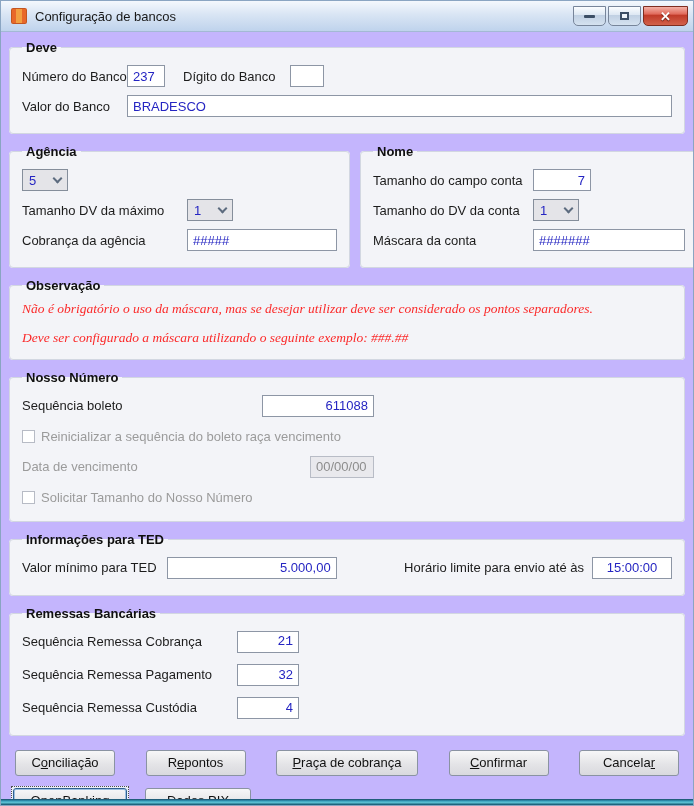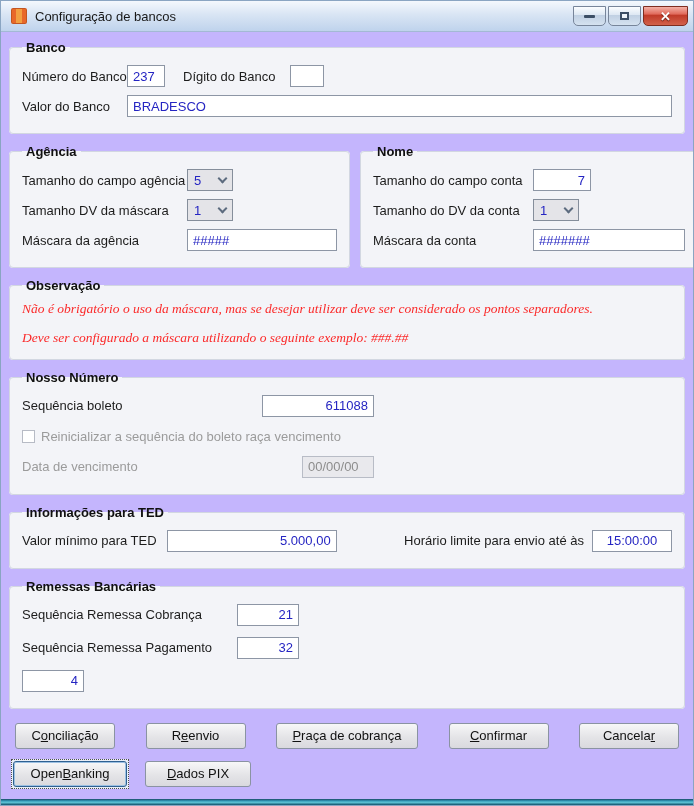--- a/index.html
+++ b/index.html
@@ -119,52 +119,51 @@
       <span class="glyph-restore"></span>
     </span>
     <span class="cap-btn close">
       <span class="glyph-close">✕</span>
     </span>
   </div>
 
   <div class="client">
 
     <fieldset class="group">
-      <legend>Banco</legend>
+      <legend>Deve</legend>
       <div class="row">
         <span class="lbl" style="width:105px">Número do Banco</span>
         <input class="inp" style="width: 38px;" value="237">
         <span class="lbl" style="margin-left:18px">Dígito do Banco</span>
         <input class="inp" style="width: 34px; margin-left: 14px;" value="">
       </div>
       <div class="row">
         <span class="lbl" style="width:105px">Valor do Banco</span>
         <input class="inp" style="flex: 1 1 0%;" value="BRADESCO">
       </div>
     </fieldset>
 
     <div class="two-col">
       <fieldset class="group col-agencia">
         <legend>Agência</legend>
         <div class="row">
-          <span class="lbl">Tamanho do campo agência</span>
           <span class="combo">
             <span>5</span>
             <span class="chev"></span>
           </span>
         </div>
         <div class="row">
-          <span class="lbl">Tamanho DV da máscara</span>
+          <span class="lbl">Tamanho DV da máximo</span>
           <span class="combo">
             <span>1</span>
             <span class="chev"></span>
           </span>
         </div>
         <div class="row">
-          <span class="lbl">Máscara da agência</span>
+          <span class="lbl">Cobrança da agência</span>
           <input class="inp" style="width: 150px;" value="#####">
         </div>
       </fieldset>
 
       <fieldset class="group col-conta">
         <legend>Nome</legend>
         <div class="row">
           <span class="lbl">Tamanho do campo conta</span>
           <input class="inp right" style="width: 58px;" value="7">
         </div>
@@ -195,61 +194,66 @@
           <div class="row">
             <span class="lbl">Sequência boleto</span>
             <input class="inp right" style="width: 112px; margin-left: auto;" value="611088">
           </div>
           <div class="row" style="margin-top:12px">
             <span class="cb"></span>
             <span class="lbl disabled">Reinicializar a sequência do boleto raça vencimento</span>
           </div>
           <div class="row" style="margin-top:12px">
             <span class="lbl disabled">Data de vencimento</span>
-            <input class="inp disabled" style="width: 72px; margin-left: auto;" value="00/00/00">
+            <input class="inp disabled" style="width: 64px; margin-left: auto;" value="00/00/00">
+          </div>
+          <div class="row" style="margin-top:12px">
+            <span class="cb"></span>
+            <span class="lbl disabled">Solicitar Tamanho do Nosso Número</span>
           </div>
         </div>
       </div>
     </fieldset>
 
     <fieldset class="group">
       <legend>Informações para TED</legend>
       <div class="row">
         <span class="lbl">Valor mínimo para TED</span>
         <input class="inp right" style="width: 170px; margin-left: 10px;" value="5.000,00">
         <span class="lbl" style="margin-left:auto">Horário limite para envio até às</span>
         <input class="inp" style="width: 80px; margin-left: 8px; text-align: center;" value="15:00:00">
       </div>
     </fieldset>
 
     <fieldset class="group">
       <legend>Remessas Bancárias</legend>
       <div class="row">
         <span class="lbl" style="width:215px">Sequência Remessa Cobrança</span>
-        <input class="inp right" style="width: 62px;" value="21">
+        <input class="inp right" style="width: 62px; font-family: Liberation Mono, monospace;" value="21">
       </div>
       <div class="row" style="margin-top:11px">
         <span class="lbl" style="width:215px">Sequência Remessa Pagamento</span>
         <input class="inp right" style="width: 62px;" value="32">
       </div>
       <div class="row" style="margin-top:11px">
+        <span class="lbl" style="width:215px">Sequência Remessa Custódia</span>
         <input class="inp right" style="width: 62px;" value="4">
       </div>
     </fieldset>
 
     <div class="btnrow1">
       <button class="btn" style="width:100px">
           <span>C</span>
           <span class="key">o</span>
           <span>nciliação</span>
         </button>
       <button class="btn" style="width:100px">
           <span>R</span>
           <span class="key">e</span>
-          <span>envio</span>
+          <span>pontos</span>
         </button>
       <button class="btn" style="width:142px">
           <span></span>
           <span class="key">P</span>
           <span>raça de cobrança</span>
         </button>
       <button class="btn" style="width:100px">
           <span></span>
           <span class="key">C</span>
           <span>onfirmar</span>

